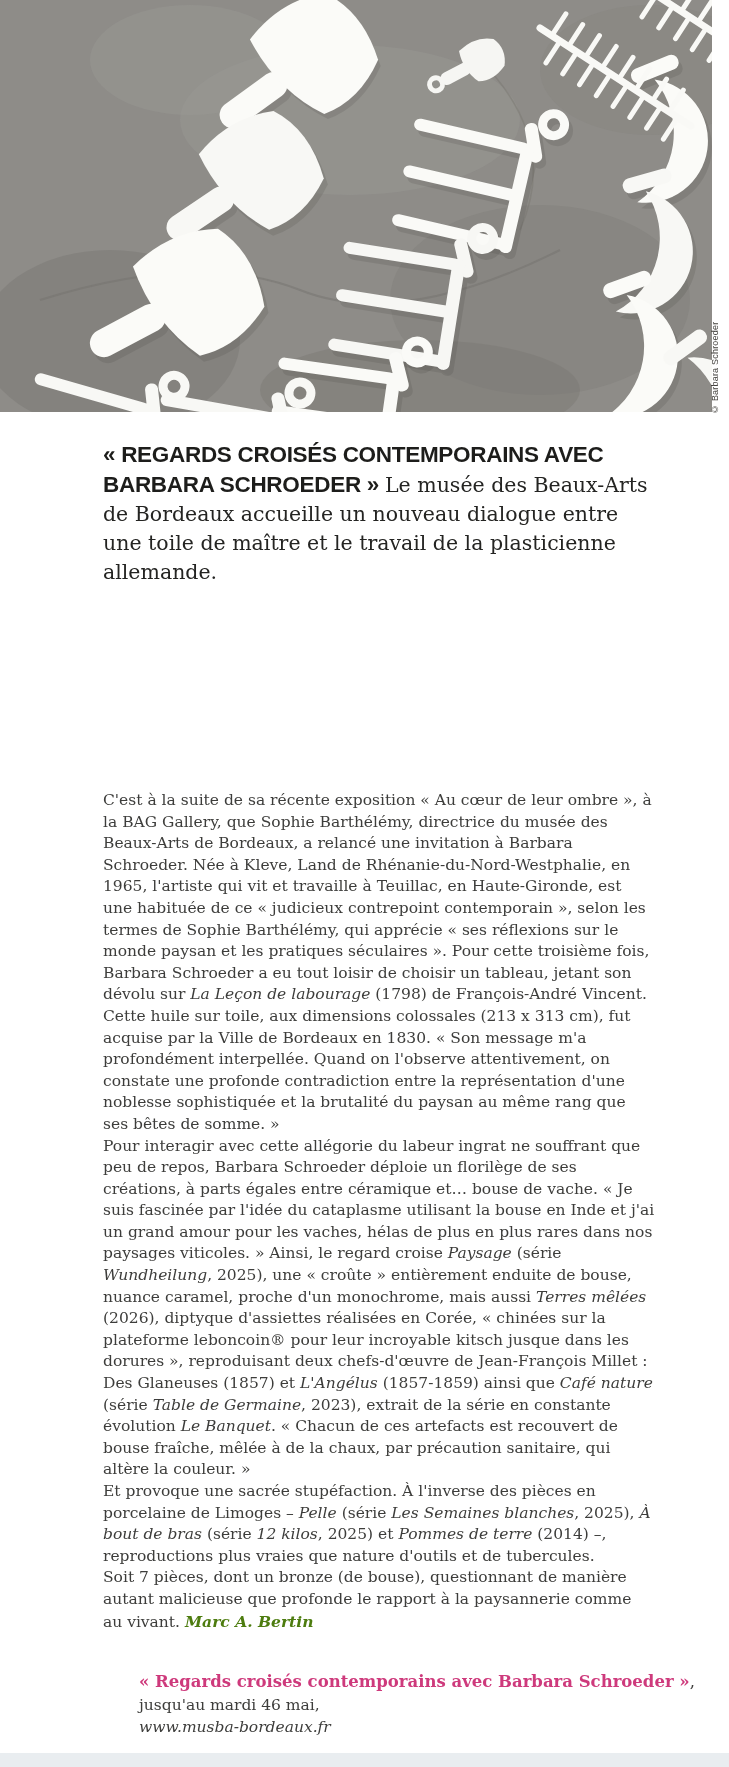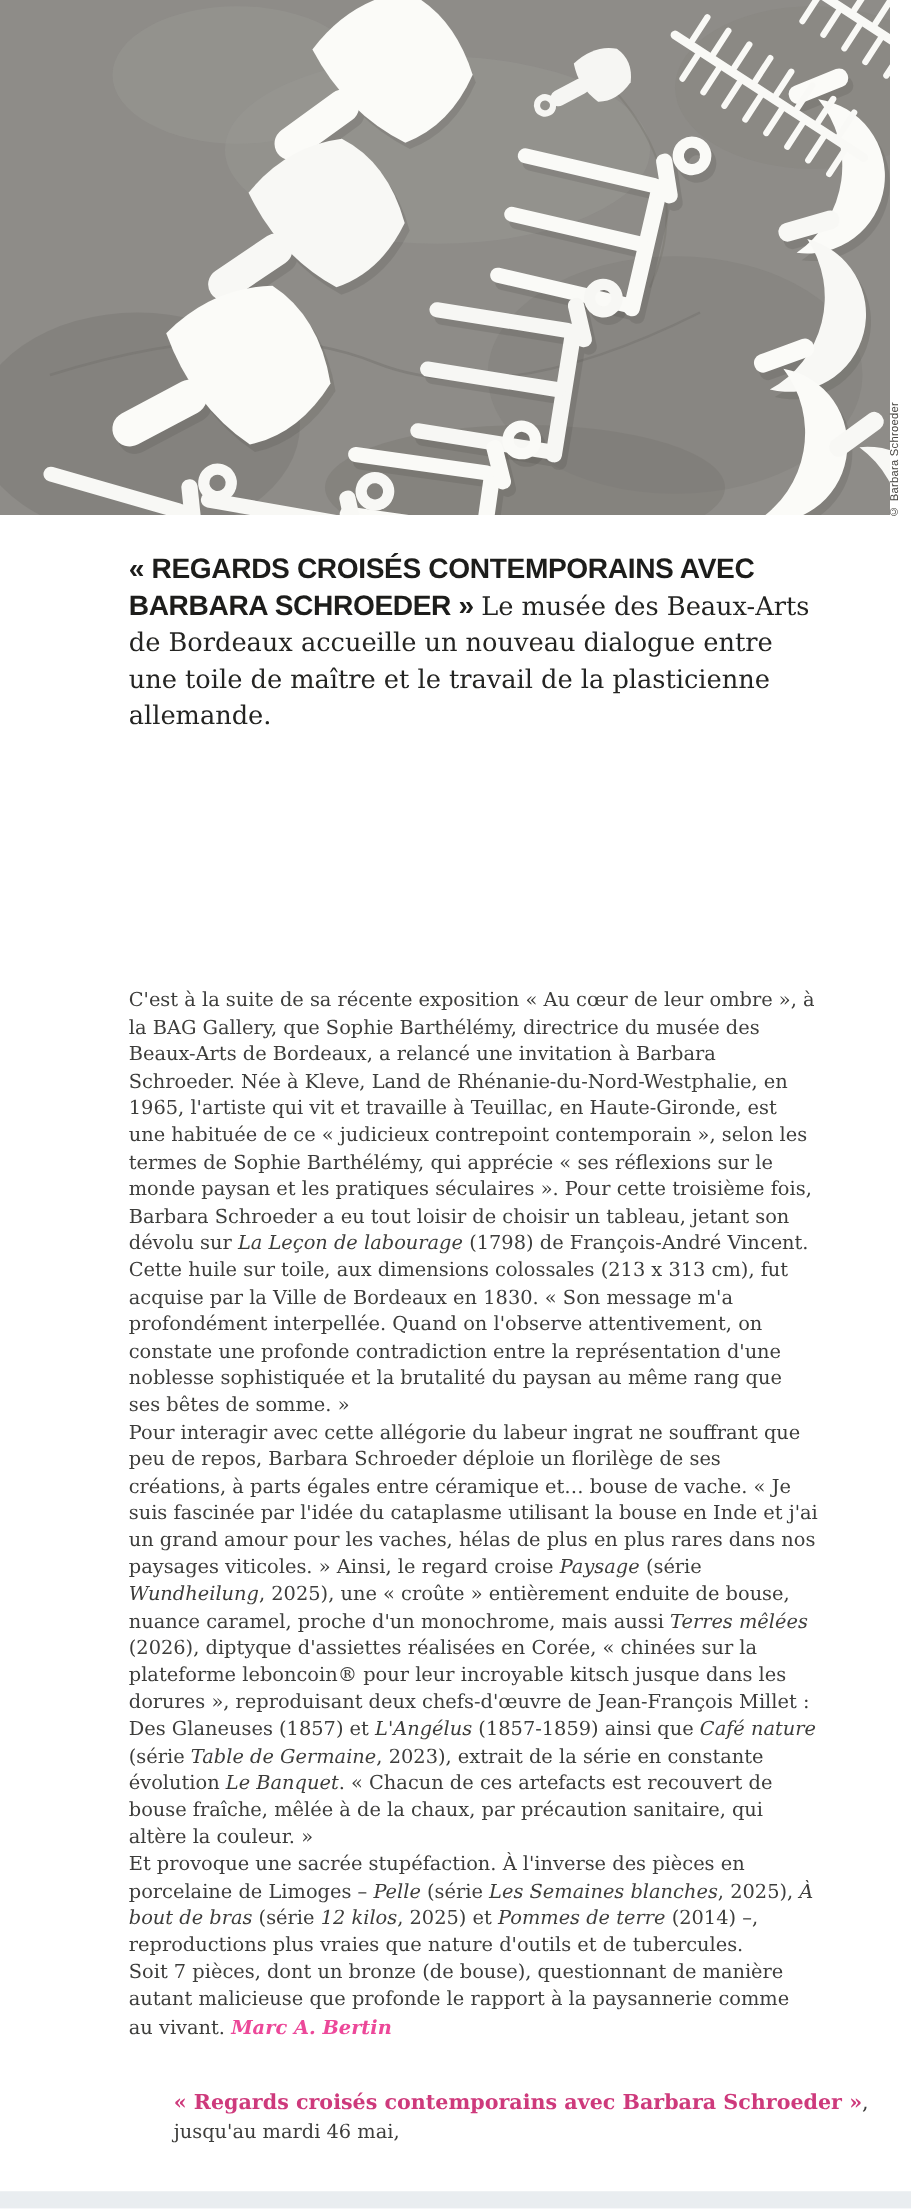--- a/index.html
+++ b/index.html
@@ -10,21 +10,21 @@
   .credit{position:absolute;left:710px;top:278px;height:136px;width:16px;
           writing-mode:vertical-rl;transform:rotate(180deg);
           font-family:"Liberation Sans",sans-serif;font-size:9px;color:#45433f;letter-spacing:.2px;
           text-align:left;white-space:nowrap;}
   
   .lead{position:absolute;left:103px;top:440px;width:552px;margin:0;
         font-size:20.5px;line-height:29px;color:#242422;}
   .run-hb{font-family:"Liberation Sans",sans-serif;font-weight:800;font-size:22.5px;
           color:#1d1d1b;letter-spacing:-.3px;}
   .run-i{font-style:italic;}
-  .run-a{font-weight:700;font-style:italic;color:#ec4899;}
+  .run-a{font-weight:700;font-style:italic;color:#4d7c0f;}
   .run-fb{font-weight:700;color:#ce3a7c;}
   
   .headline{position:absolute;left:100px;top:598px;width:556px;height:166px;}
   .headline text{font-family:"Liberation Sans",sans-serif;font-weight:800;font-size:96px;
                  fill:#1b1b19;}
   
   .body{position:absolute;left:103px;top:790px;width:552px;color:#3d3d3b;
         font-size:15.5px;line-height:21.6px;}
   .body p{margin:0;}
   
@@ -125,16 +125,17 @@
   <div class="body">
     <p><span class="run-n">C'est à la suite de sa récente exposition « Au cœur de leur ombre », à la BAG Gallery, que Sophie Barthélémy, directrice du musée des Beaux-Arts de Bordeaux, a relancé une invitation à Barbara Schroeder. Née à Kleve, Land de Rhénanie-du-Nord-Westphalie, en 1965, l'artiste qui vit et travaille à Teuillac, en Haute-Gironde, est une habituée de ce « judicieux contrepoint contemporain », selon les termes de Sophie Barthélémy, qui apprécie « ses réflexions sur le monde paysan et les pratiques séculaires ». Pour cette troisième fois, Barbara Schroeder a eu tout loisir de choisir un tableau, jetant son dévolu sur </span><span class="run-i">La Leçon de labourage</span><span class="run-n"> (1798) de François-André Vincent. Cette huile sur toile, aux dimensions colossales (213 x 313 cm), fut acquise par la Ville de Bordeaux en 1830. « Son message m'a profondément interpellée. Quand on l'observe attentivement, on constate une profonde contradiction entre la représentation d'une noblesse sophistiquée et la brutalité du paysan au même rang que ses bêtes de somme. »</span></p>
     <p><span class="run-n">Pour interagir avec cette allégorie du labeur ingrat ne souffrant que peu de repos, Barbara Schroeder déploie un florilège de ses créations, à parts égales entre céramique et… bouse de vache. « Je suis fascinée par l'idée du cataplasme utilisant la bouse en Inde et j'ai un grand amour pour les vaches, hélas de plus en plus rares dans nos paysages viticoles. » Ainsi, le regard croise </span><span class="run-i">Paysage</span><span class="run-n"> (série </span><span class="run-i">Wundheilung</span><span class="run-n">, 2025), une « croûte » entièrement enduite de bouse, nuance caramel, proche d'un monochrome, mais aussi </span><span class="run-i">Terres mêlées</span><span class="run-n"> (2026), diptyque d'assiettes réalisées en Corée, « chinées sur la plateforme leboncoin® pour leur incroyable kitsch jusque dans les dorures », reproduisant deux chefs-d'œuvre de Jean-François Millet : Des Glaneuses (1857) et </span><span class="run-i">L'Angélus</span><span class="run-n"> (1857-1859) ainsi que </span><span class="run-i">Café nature</span><span class="run-n"> (série </span><span class="run-i">Table de Germaine</span><span class="run-n">, 2023), extrait de la série en constante évolution </span><span class="run-i">Le Banquet</span><span class="run-n">. « Chacun de ces artefacts est recouvert de bouse fraîche, mêlée à de la chaux, par précaution sanitaire, qui altère la couleur. »</span></p>
     <p><span class="run-n">Et provoque une sacrée stupéfaction. À l'inverse des pièces en porcelaine de Limoges – </span><span class="run-i">Pelle</span><span class="run-n"> (série </span><span class="run-i">Les Semaines blanches</span><span class="run-n">, 2025), </span><span class="run-i">À bout de bras</span><span class="run-n"> (série </span><span class="run-i">12 kilos</span><span class="run-n">, 2025) et </span><span class="run-i">Pommes de terre</span><span class="run-n"> (2014) –, reproductions plus vraies que nature d'outils et de tubercules.</span></p>
     <p><span class="run-n">Soit 7 pièces, dont un bronze (de bouse), questionnant de manière autant malicieuse que profonde le rapport à la paysannerie comme au vivant. </span><span class="run-a">Marc A. Bertin</span></p>
   </div>
 
   <div class="footer">
     <div class="f-line f-title"><span class="run-fb">« Regards croisés contemporains avec Barbara Schroeder »</span><span class="run-n">,</span></div>
     <div class="f-line"><span class="run-n">jusqu'au mardi 46 mai,</span></div>
+    <div class="f-line"><span class="run-i">www.musba-bordeaux.fr</span></div>
   </div>
 
   <div class="page-edge"></div>
 </div>
 
 </body></html>

